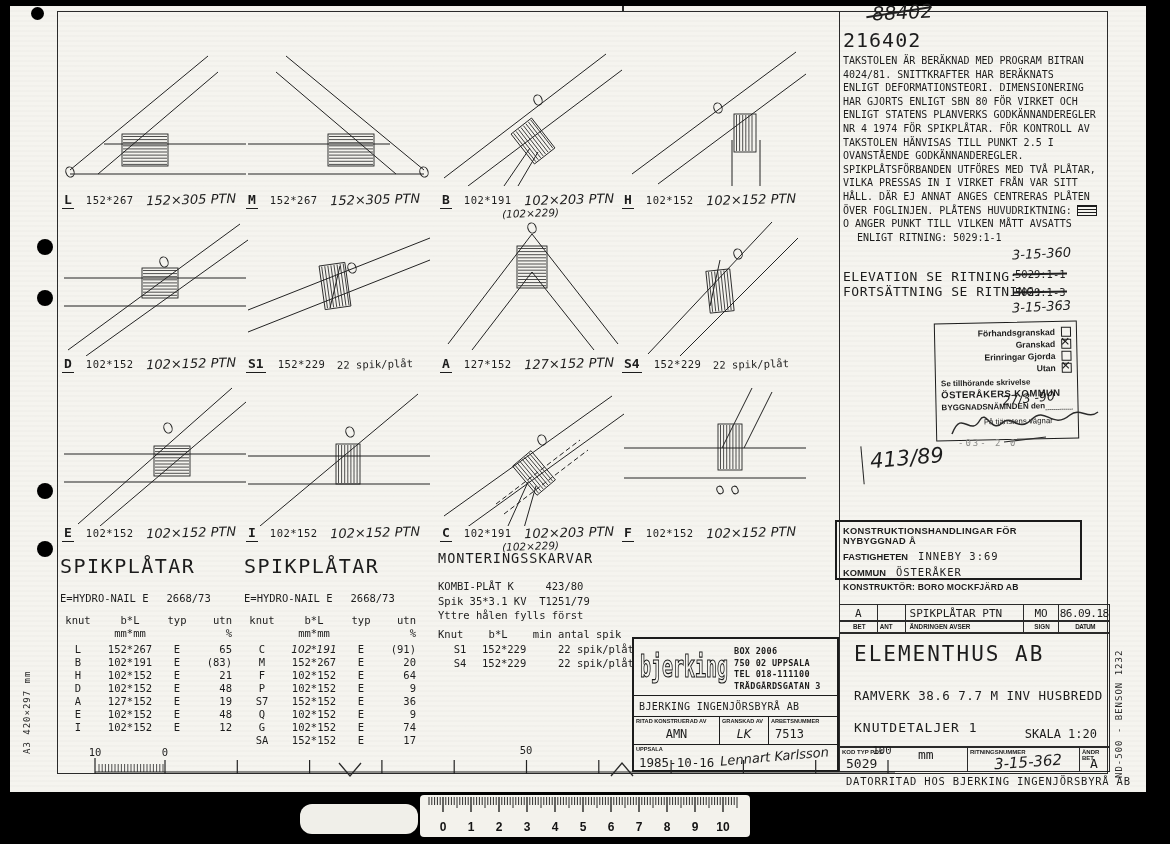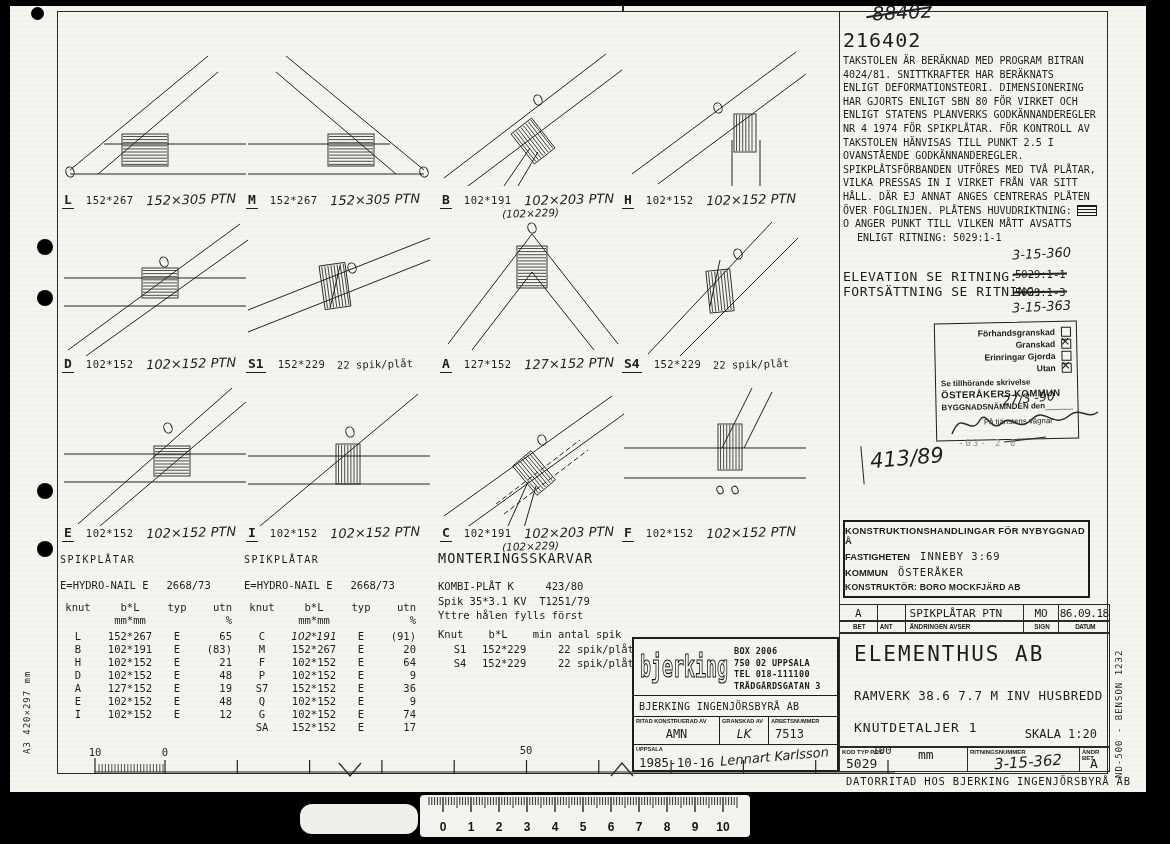--- a/index.html
+++ b/index.html
@@ -43,22 +43,22 @@
   .stamp-note{font-size:8px;margin-top:3px;}
   .stamp-auth{font-size:9.5px;letter-spacing:0.4px;margin-top:1px;}
   .denrow{display:flex;align-items:flex-end;font-size:8px;margin-top:3px;}
   .dots{flex:1;border-bottom:1.2px dotted #1c1c1c;height:8px;}
   .capacity{font-size:7.8px;margin-top:6px;padding-left:42px;font-weight:normal;}
   .stamp-date{position:absolute;left:66px;top:68px;font-size:12.5px;transform:rotate(-4deg);font-weight:normal;}
   .faint-date{position:absolute;left:948px;top:432px;font-size:9px;color:#8b8b88;letter-spacing:2px;}
   .case-number{position:absolute;left:860px;top:440px;font-size:21px;transform:rotate(-5deg);}
   .case-bracket{position:absolute;left:852px;top:440px;width:6px;height:38px;border-left:1.6px solid #222;transform:rotate(-5deg);}
   
-  .cons{position:absolute;left:825px;top:514px;width:247px;height:78px;border:2px solid #1c1c1c;box-sizing:border-box;
-        font-family:"Liberation Sans","DejaVu Sans",sans-serif;font-weight:bold;padding:4px 0;margin-left:8px;}
+  .cons{position:absolute;left:825px;top:514px;width:247px;height:60px;border:2px solid #1c1c1c;box-sizing:border-box;
+        font-family:"Liberation Sans","DejaVu Sans",sans-serif;font-weight:bold;padding:4px 6px;}
   .cons-l1{font-size:9.3px;letter-spacing:0.3px;}
   .cons-row{display:flex;gap:10px;align-items:baseline;margin-top:4px;font-size:9.3px;}
   .cons-val{font-family:"DejaVu Sans Mono",monospace;font-weight:normal;font-size:10.5px;letter-spacing:1px;}
   .cons-l4{font-size:8.6px;margin-top:4px;letter-spacing:0.2px;}
   
   .rev-row{position:absolute;left:829px;width:271px;display:flex;box-sizing:border-box;border:1.2px solid #2a2a2a;}
   .rev-cell{border-right:1.2px solid #2a2a2a;box-sizing:border-box;overflow:hidden;}
   .rev-cell:last-child{border-right:none;}
   .rv{height:16px;font-size:11px;display:flex;align-items:center;}
   .rh{height:11px;font-size:6.3px;font-family:"Liberation Sans",sans-serif;font-weight:bold;display:flex;align-items:center;padding-left:2px;}
@@ -94,21 +94,21 @@
   .bj-sig{position:absolute;left:86px;top:4px;font-size:13px;transform:rotate(-5deg);white-space:nowrap;}
   
   .dcell{position:absolute;width:190px;height:140px;}
   .dlabel{position:absolute;width:210px;white-space:nowrap;display:flex;align-items:baseline;gap:12px;}
   .did{font-size:13px;font-weight:bold;border-bottom:1.6px solid #1c1c1c;padding:0 2px 1px 2px;}
   .ddim{font-size:10.5px;letter-spacing:0.5px;}
   .dnote{font-size:13px;display:inline-block;transform:rotate(-1.5deg);}
   .dnote2{position:absolute;left:62px;top:15px;font-size:10.5px;transform:rotate(-2deg);}
   
   .ptable{position:absolute;width:185px;}
-  .pt-title{font-size:10px;letter-spacing:1.5px;}
+  .pt-title{font-size:20px;letter-spacing:1.5px;}
   .pt-sub{display:flex;gap:18px;font-size:10.5px;margin-top:14px;}
   .trow{display:flex;height:13px;font-size:10.5px;align-items:baseline;}
   .thead{margin-top:10px;}
   .tunits{margin-bottom:3px;}
   .ck{width:36px;text-align:center;}
   .cb{width:68px;text-align:center;}
   .ct{width:26px;text-align:center;}
   .cu{width:42px;text-align:right;}
   .mont{position:absolute;left:428px;top:544px;width:250px;}
   .mont-title{font-size:13.5px;letter-spacing:1px;}

